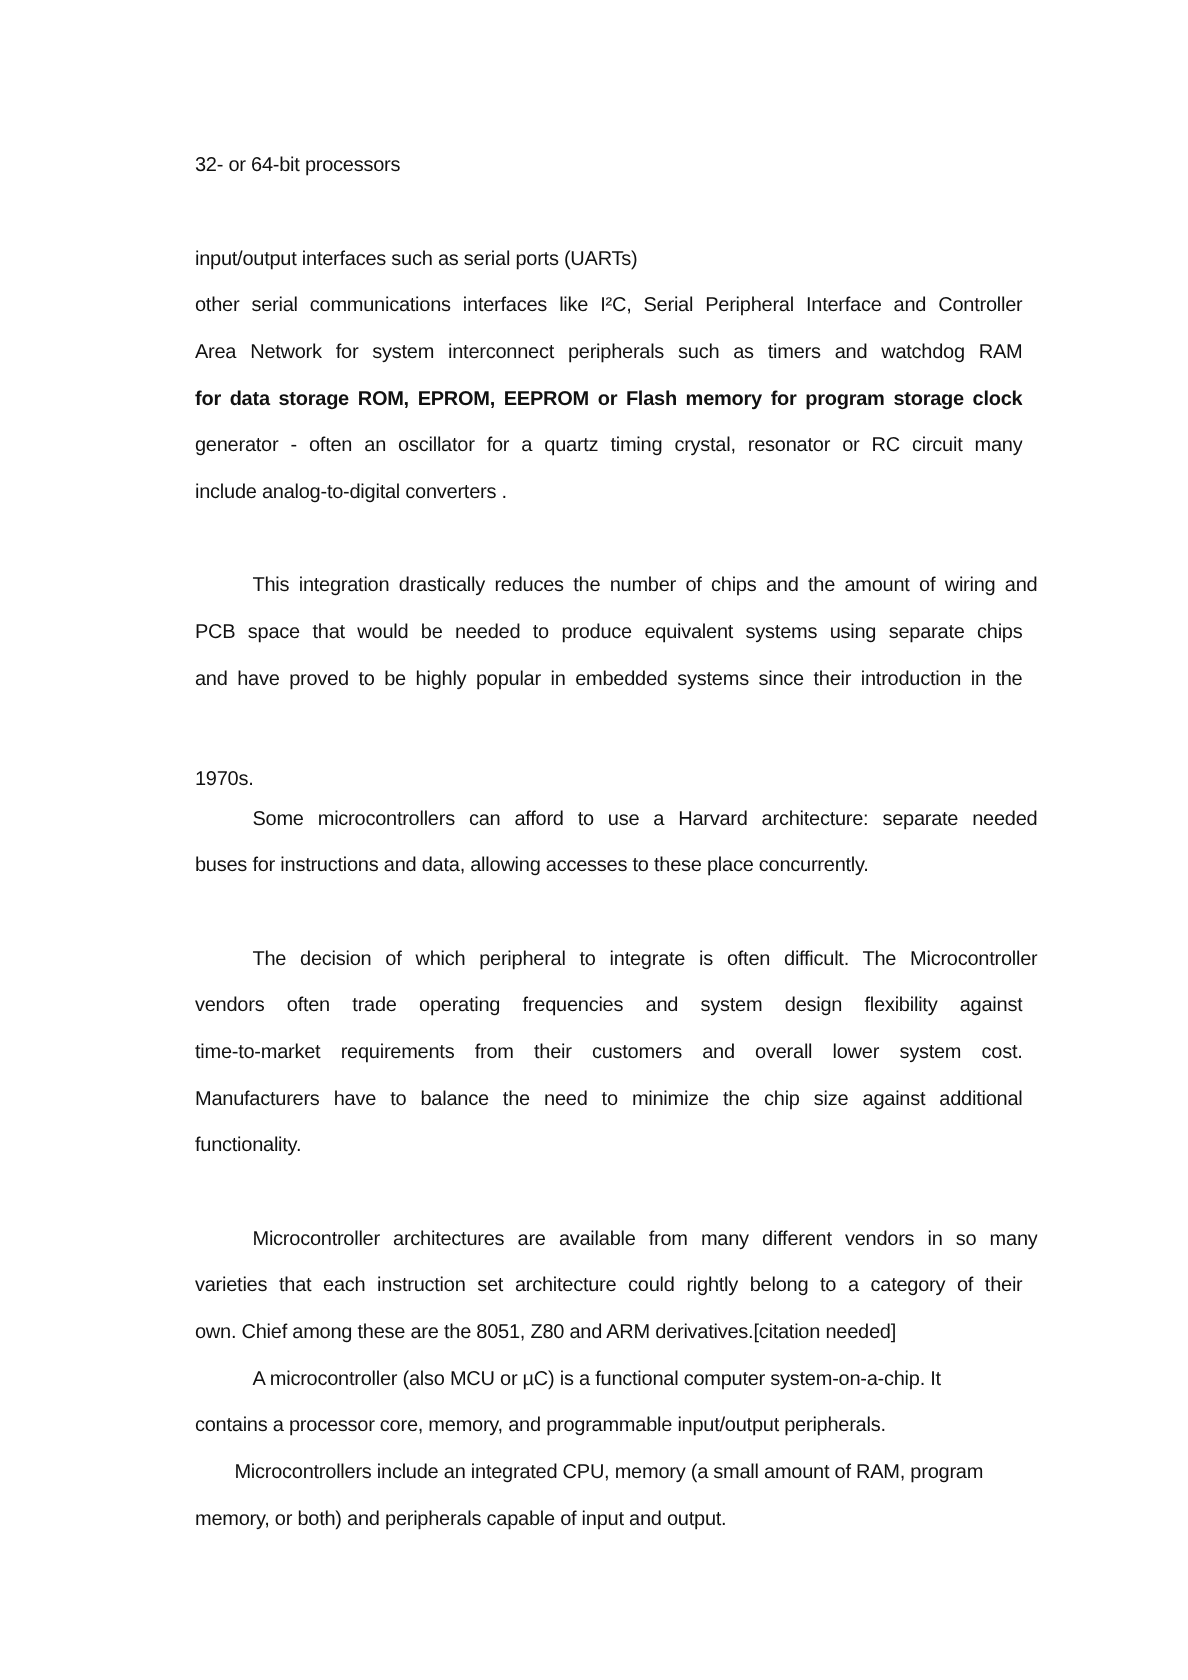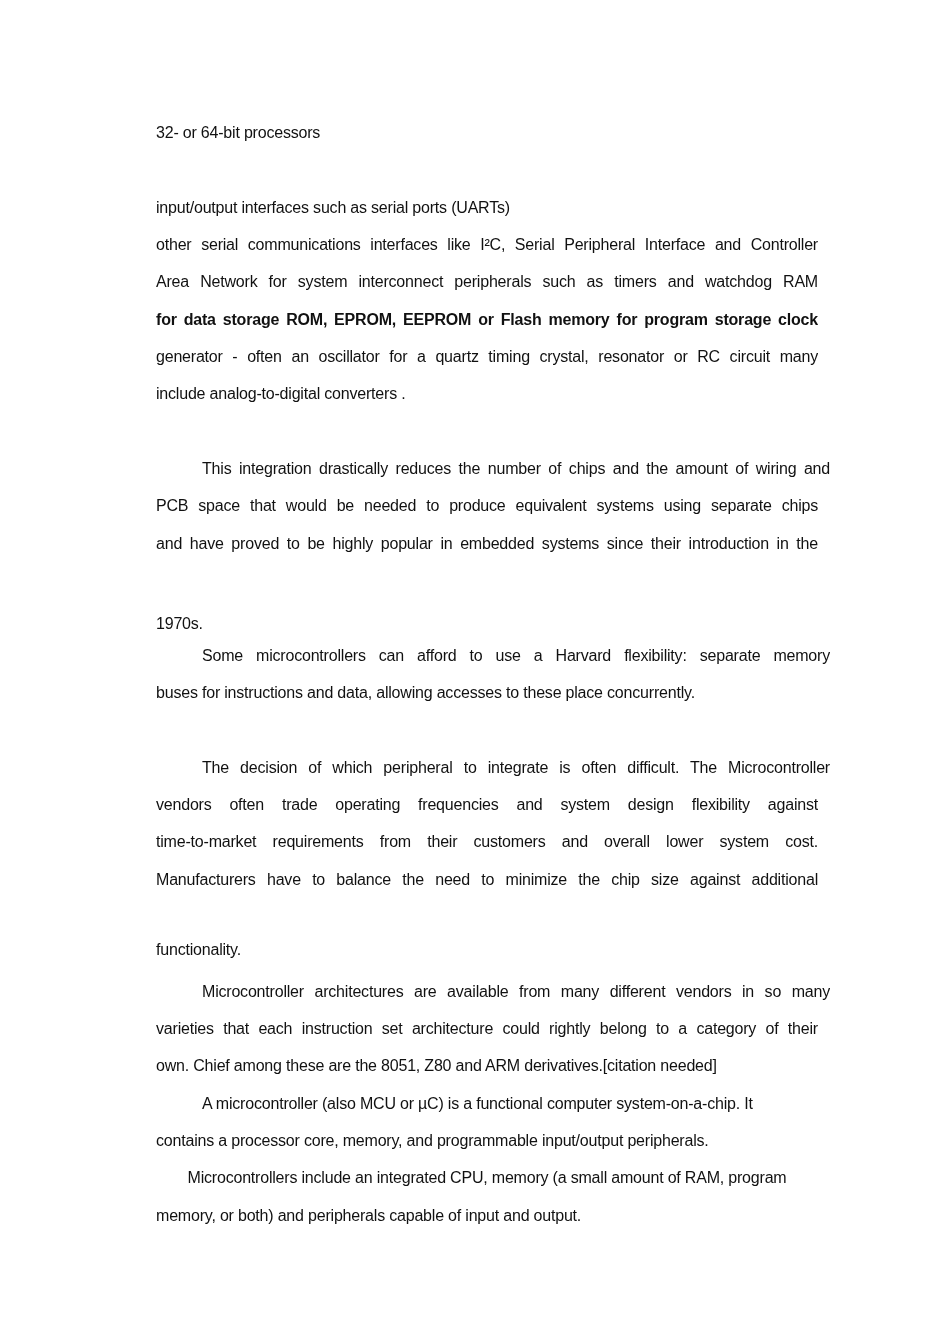--- a/index.html
+++ b/index.html
@@ -38,27 +38,27 @@
     <div class="line" style="top: 197px;">input/output interfaces such as serial ports (UARTs)</div>
     <div class="line justify" style="top: 234px;">other serial communications interfaces like I²C, Serial Peripheral Interface and Controller</div>
     <div class="line justify" style="top: 271px;">Area Network for system interconnect    peripherals such as timers and watchdog    RAM</div>
     <div class="line justify" style="top: 309px; font-weight: bold;">for data storage ROM, EPROM, EEPROM or Flash memory for program storage    clock</div>
     <div class="line justify" style="top: 346px;">generator - often an oscillator for a quartz timing crystal, resonator or RC circuit many</div>
     <div class="line" style="top: 383px;">include analog-to-digital converters .</div>
     <div class="line indent justify" style="top: 458px;">This integration drastically reduces the number of chips and the amount of wiring and</div>
     <div class="line justify" style="top: 495px;">PCB space that would be needed to produce equivalent systems using separate chips</div>
     <div class="line justify" style="top: 533px;">and have proved to be highly popular in embedded systems since their introduction in the</div>
     <div class="line" style="top: 570px; margin-top: 43px;">1970s.</div>
-    <div class="line indent justify" style="top: 645px;">Some microcontrollers can afford to use a Harvard flexibility: separate memory</div>
+    <div class="line indent justify" style="top: 645px;">Some microcontrollers can afford to use a Harvard architecture: separate needed</div>
     <div class="line" style="top: 682px;">buses for instructions and data, allowing accesses to these place concurrently.</div>
     <div class="line indent justify" style="top: 757px;">The decision of which peripheral to integrate is often difficult. The Microcontroller</div>
     <div class="line justify" style="top: 794px;">vendors often trade operating frequencies and system design flexibility against</div>
     <div class="line justify" style="top: 831px;">time-to-market requirements from their customers and overall lower system cost.</div>
     <div class="line justify" style="top: 869px;">Manufacturers have to balance the need to minimize the chip size against additional</div>
-    <div class="line" style="top: 906px; margin-top: 33px;">functionality.</div>
+    <div class="line" style="top: 906px;">functionality.</div>
     <div class="line indent justify" style="top: 981px;">Microcontroller architectures are available from many different vendors in so many</div>
     <div class="line justify" style="top: 1018px;">varieties that each instruction set architecture could rightly belong to a category of their</div>
     <div class="line" style="top: 1055px;">own. Chief among these are the 8051, Z80 and ARM derivatives.[citation needed]</div>
     <div class="line indent" style="top: 1093px;">A microcontroller (also MCU or µC) is a functional computer system-on-a-chip. It</div>
     <div class="line" style="top: 1130px;">contains a processor core, memory, and programmable input/output peripherals.</div>
     <div class="line" style="top: 1167px; text-align: center;">Microcontrollers include an integrated CPU, memory (a small amount of RAM, program</div>
     <div class="line" style="top: 1205px;">memory, or both) and peripherals capable of input and output.</div>
   </div>
 </div>
 

